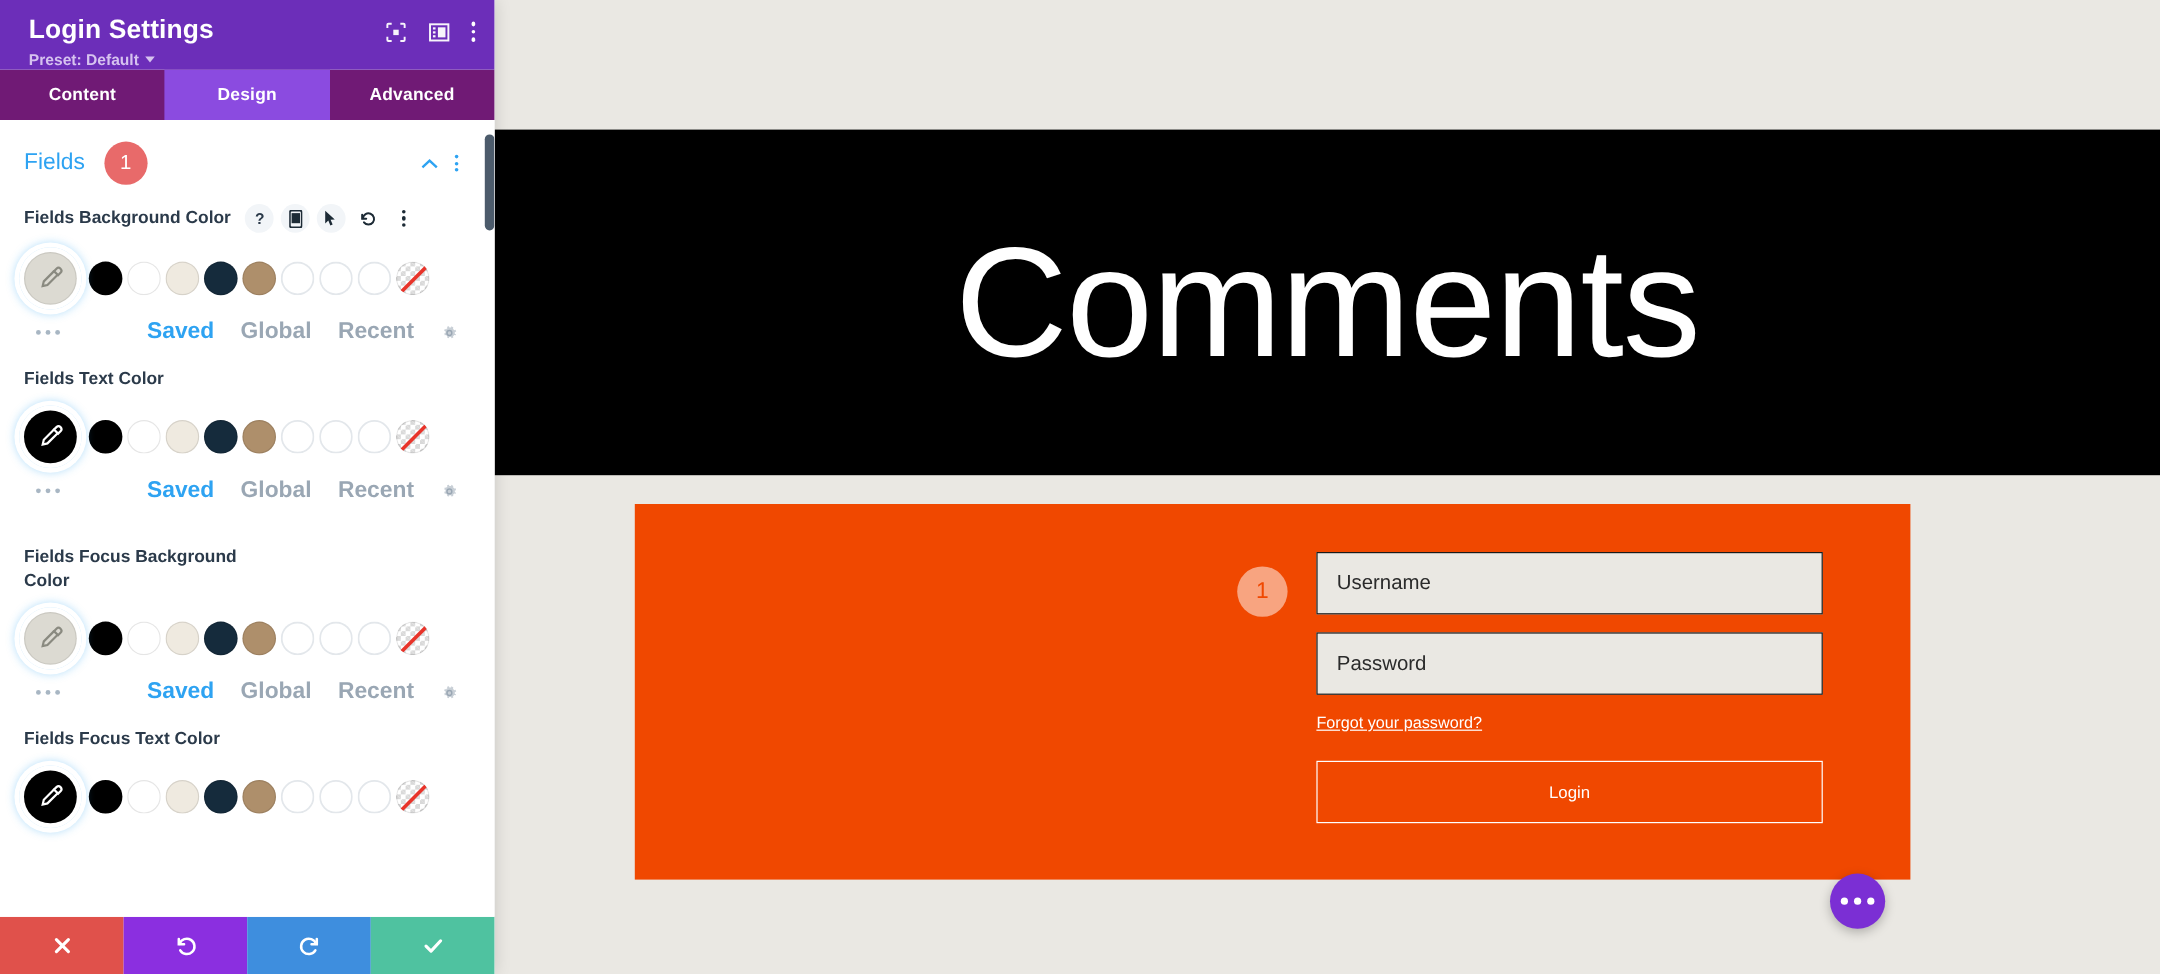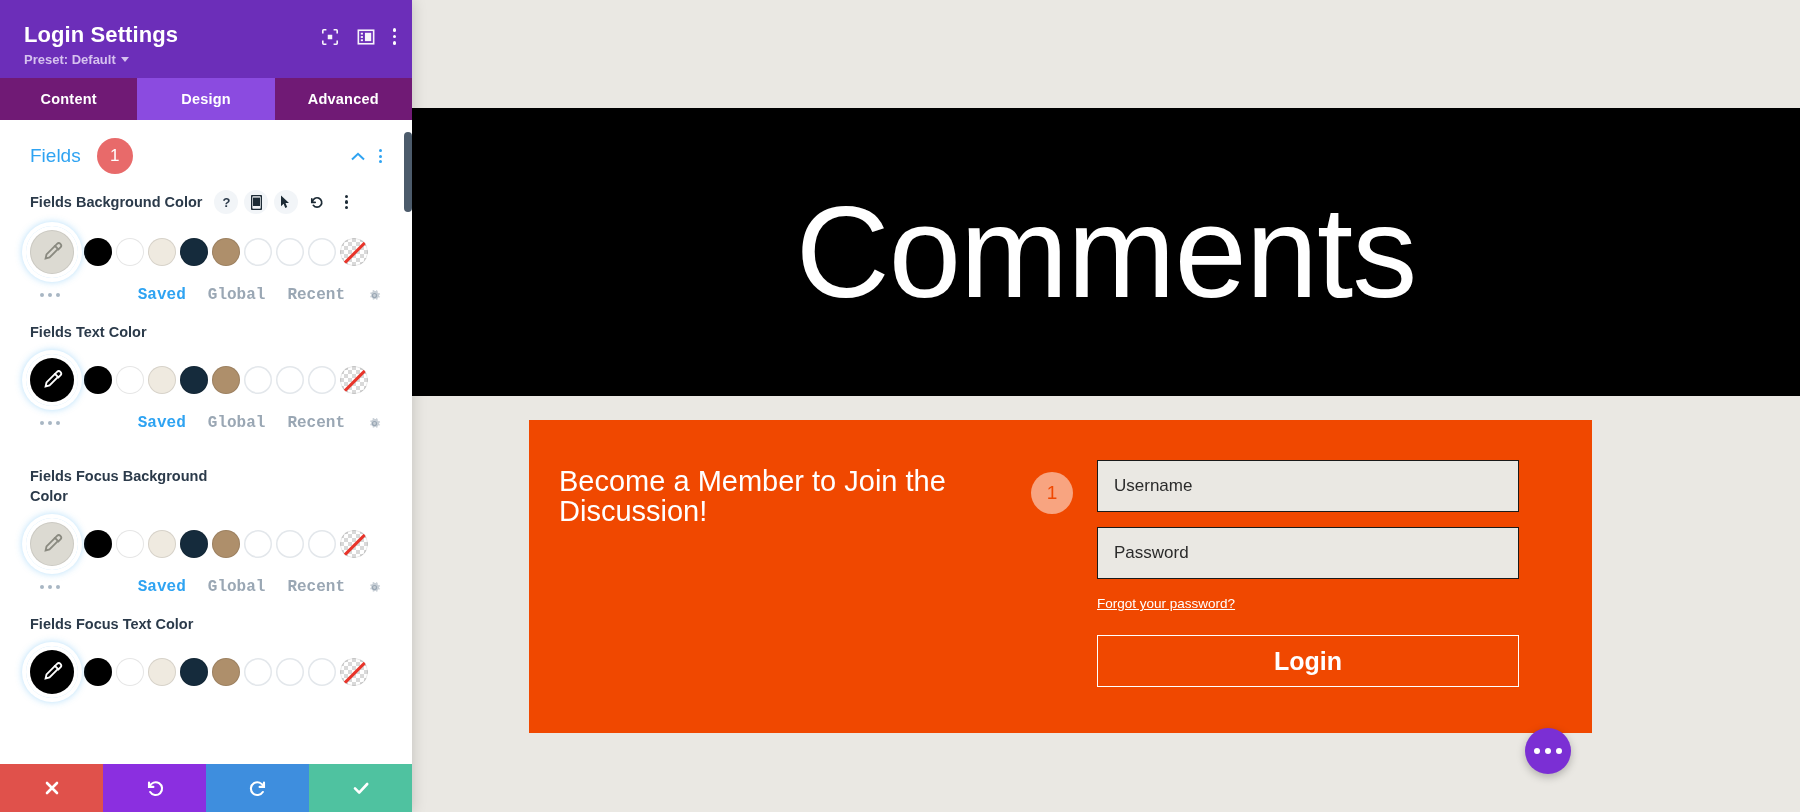--- a/index.html
+++ b/index.html
@@ -16,21 +16,21 @@
     position: relative;
     width: 412px; height: 812px;
     background: #ffffff;
     display: flex; flex-direction: column;
     flex: 0 0 412px;
     box-shadow: 0 0 14px rgba(0,0,0,.18);
     z-index: 30;
   }
   .panel-header {
     background: #6C2EB9;
-    height: 78px;
+    height: 58px;
     padding: 10px 16px 0 24px;
     display: flex; flex-direction: column; justify-content: center;
     position: relative;
   }
   .panel-header-row { display: flex; align-items: flex-start; justify-content: space-between; }
   .panel-title {
     color: #fff; font-size: 22px; font-weight: bold; line-height: 26px;
     letter-spacing: .1px;
   }
   .panel-preset {
@@ -50,21 +50,21 @@
     flex: 1; display: flex; align-items: center; justify-content: center;
     color: #fff; font-size: 14.5px; font-weight: bold;
     cursor: pointer; letter-spacing: .2px;
   }
   .tab.active { background: #8B4BE0; }
 
   .panel-body {
     flex: 1; overflow: hidden; position: relative;
     background: #fff; padding: 0 0 0 0;
   }
-  .scroll-inner { padding: 18px 30px 10px 30px; position: relative; }
+  .scroll-inner { padding: 18px 30px 10px 20px; position: relative; }
 
   
   .section-head {
     display: flex; align-items: center; gap: 10px;
     margin-bottom: 16px; position: relative;
   }
   .section-title { color: #2EA3F2; font-size: 19px; font-weight: normal; }
   .badge-count {
     width: 36px; height: 36px; border-radius: 50%;
     background: #E86A6A; color: #fff; font-size: 17px;
@@ -132,21 +132,21 @@
     width: 38px; height: 2.5px; background: #E8342A;
     transform: rotate(-45deg); transform-origin: center;
   }
 
   .swatch-meta {
     display: flex; align-items: center; margin-top: 8px; padding-left: 10px;
   }
   .hdots { display:flex; gap: 4px; align-items:center; }
   .hdots i { width: 4px; height: 4px; border-radius:50%; background:#A8B6C3; display:block; }
   .meta-links { margin-left: auto; display:flex; align-items:center; gap: 22px; }
-  .mlink { font-size: 16px; font-weight: bold; color: #9AA7B4; cursor: pointer; font-family: Liberation Mono, monospace; }
+  .mlink { font-size: 19px; font-weight: bold; color: #9AA7B4; cursor: pointer; }
   .mlink.active { color: #2EA3F2; }
   .gear { width: 15px; height: 15px; display:block; }
 
   
   .panel-scrollbar {
     position: absolute; right: 0px; top: 0px; width: 8px; height: 100%;
     background: transparent;
   }
   .panel-scrollbar .thumb {
     position: absolute; top: 12px; left: 0; width: 8px; height: 80px;
@@ -207,23 +207,23 @@
     display: flex; align-items: center;
     margin-bottom: 15px;
     font-family: Liberation Sans, sans-serif;
   }
   .lm-forgot {
     color: #fff; font-size: 13.5px; text-decoration: underline;
     display: inline-block; margin-bottom: 24px; cursor: pointer;
   }
   .lm-login-btn {
     width: 100%; height: 52px; border: 1.5px solid #fff;
-    color: #fff; font-size: 25px;
+    color: #fff; font-size: 14px;
     display: flex; align-items: center; justify-content: center;
-    cursor: pointer; background: transparent; font-weight: bold;
+    cursor: pointer; background: transparent;
   }
   .fab {
     position: absolute; left: 1113px; top: 728px;
     width: 46px; height: 46px; border-radius: 50%;
     background: #7B2FD4;
     display:flex; align-items:center; justify-content:center; gap: 5px;
     box-shadow: 0 3px 9px rgba(0,0,0,.25);
     cursor: pointer;
   }
   .fab i { width: 6px; height: 6px; border-radius: 50%; background: #fff; display:block; }
@@ -512,21 +512,20 @@
   </div>
 
   <div class="preview">
 
     <div class="hero">
       <div class="hero-title">Comments</div>
     </div>
 
     <div class="login-module">
       <div class="lm-left">
-        <div class="lm-heading">Become a Member to Join the Discussion!</div>
         <div class="lm-badge">1</div>
       </div>
       <div class="lm-right">
         <div class="lm-input">Username</div>
         <div class="lm-input">Password</div>
         <div class="lm-forgot">Forgot your password?</div>
         <div class="lm-login-btn">Login</div>
       </div>
     </div>
 

